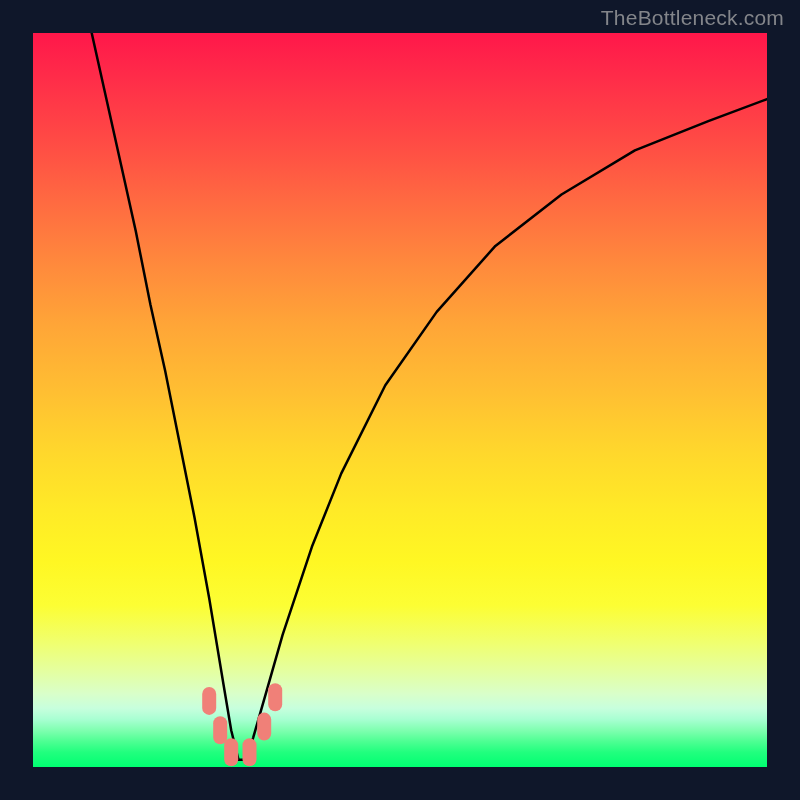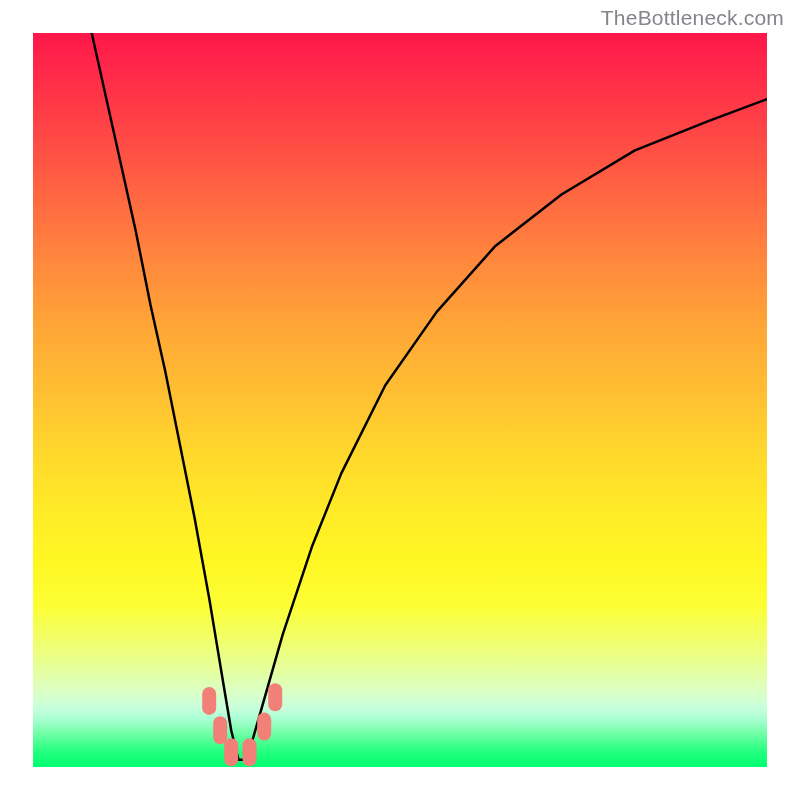--- a/index.html
+++ b/index.html
@@ -9,21 +9,21 @@
     height: 800px;
     background: #000000;
     overflow: hidden;
   }
   .frame {
     position: absolute;
     top: 0;
     left: 0;
     width: 800px;
     height: 800px;
-    background: #ffffff;
+    background: #0f172a;
   }
   .plot-area {
     position: absolute;
     left: 33px;
     top: 33px;
     width: 734px;
     height: 734px;
     overflow: hidden;
   }
   .gradient {

